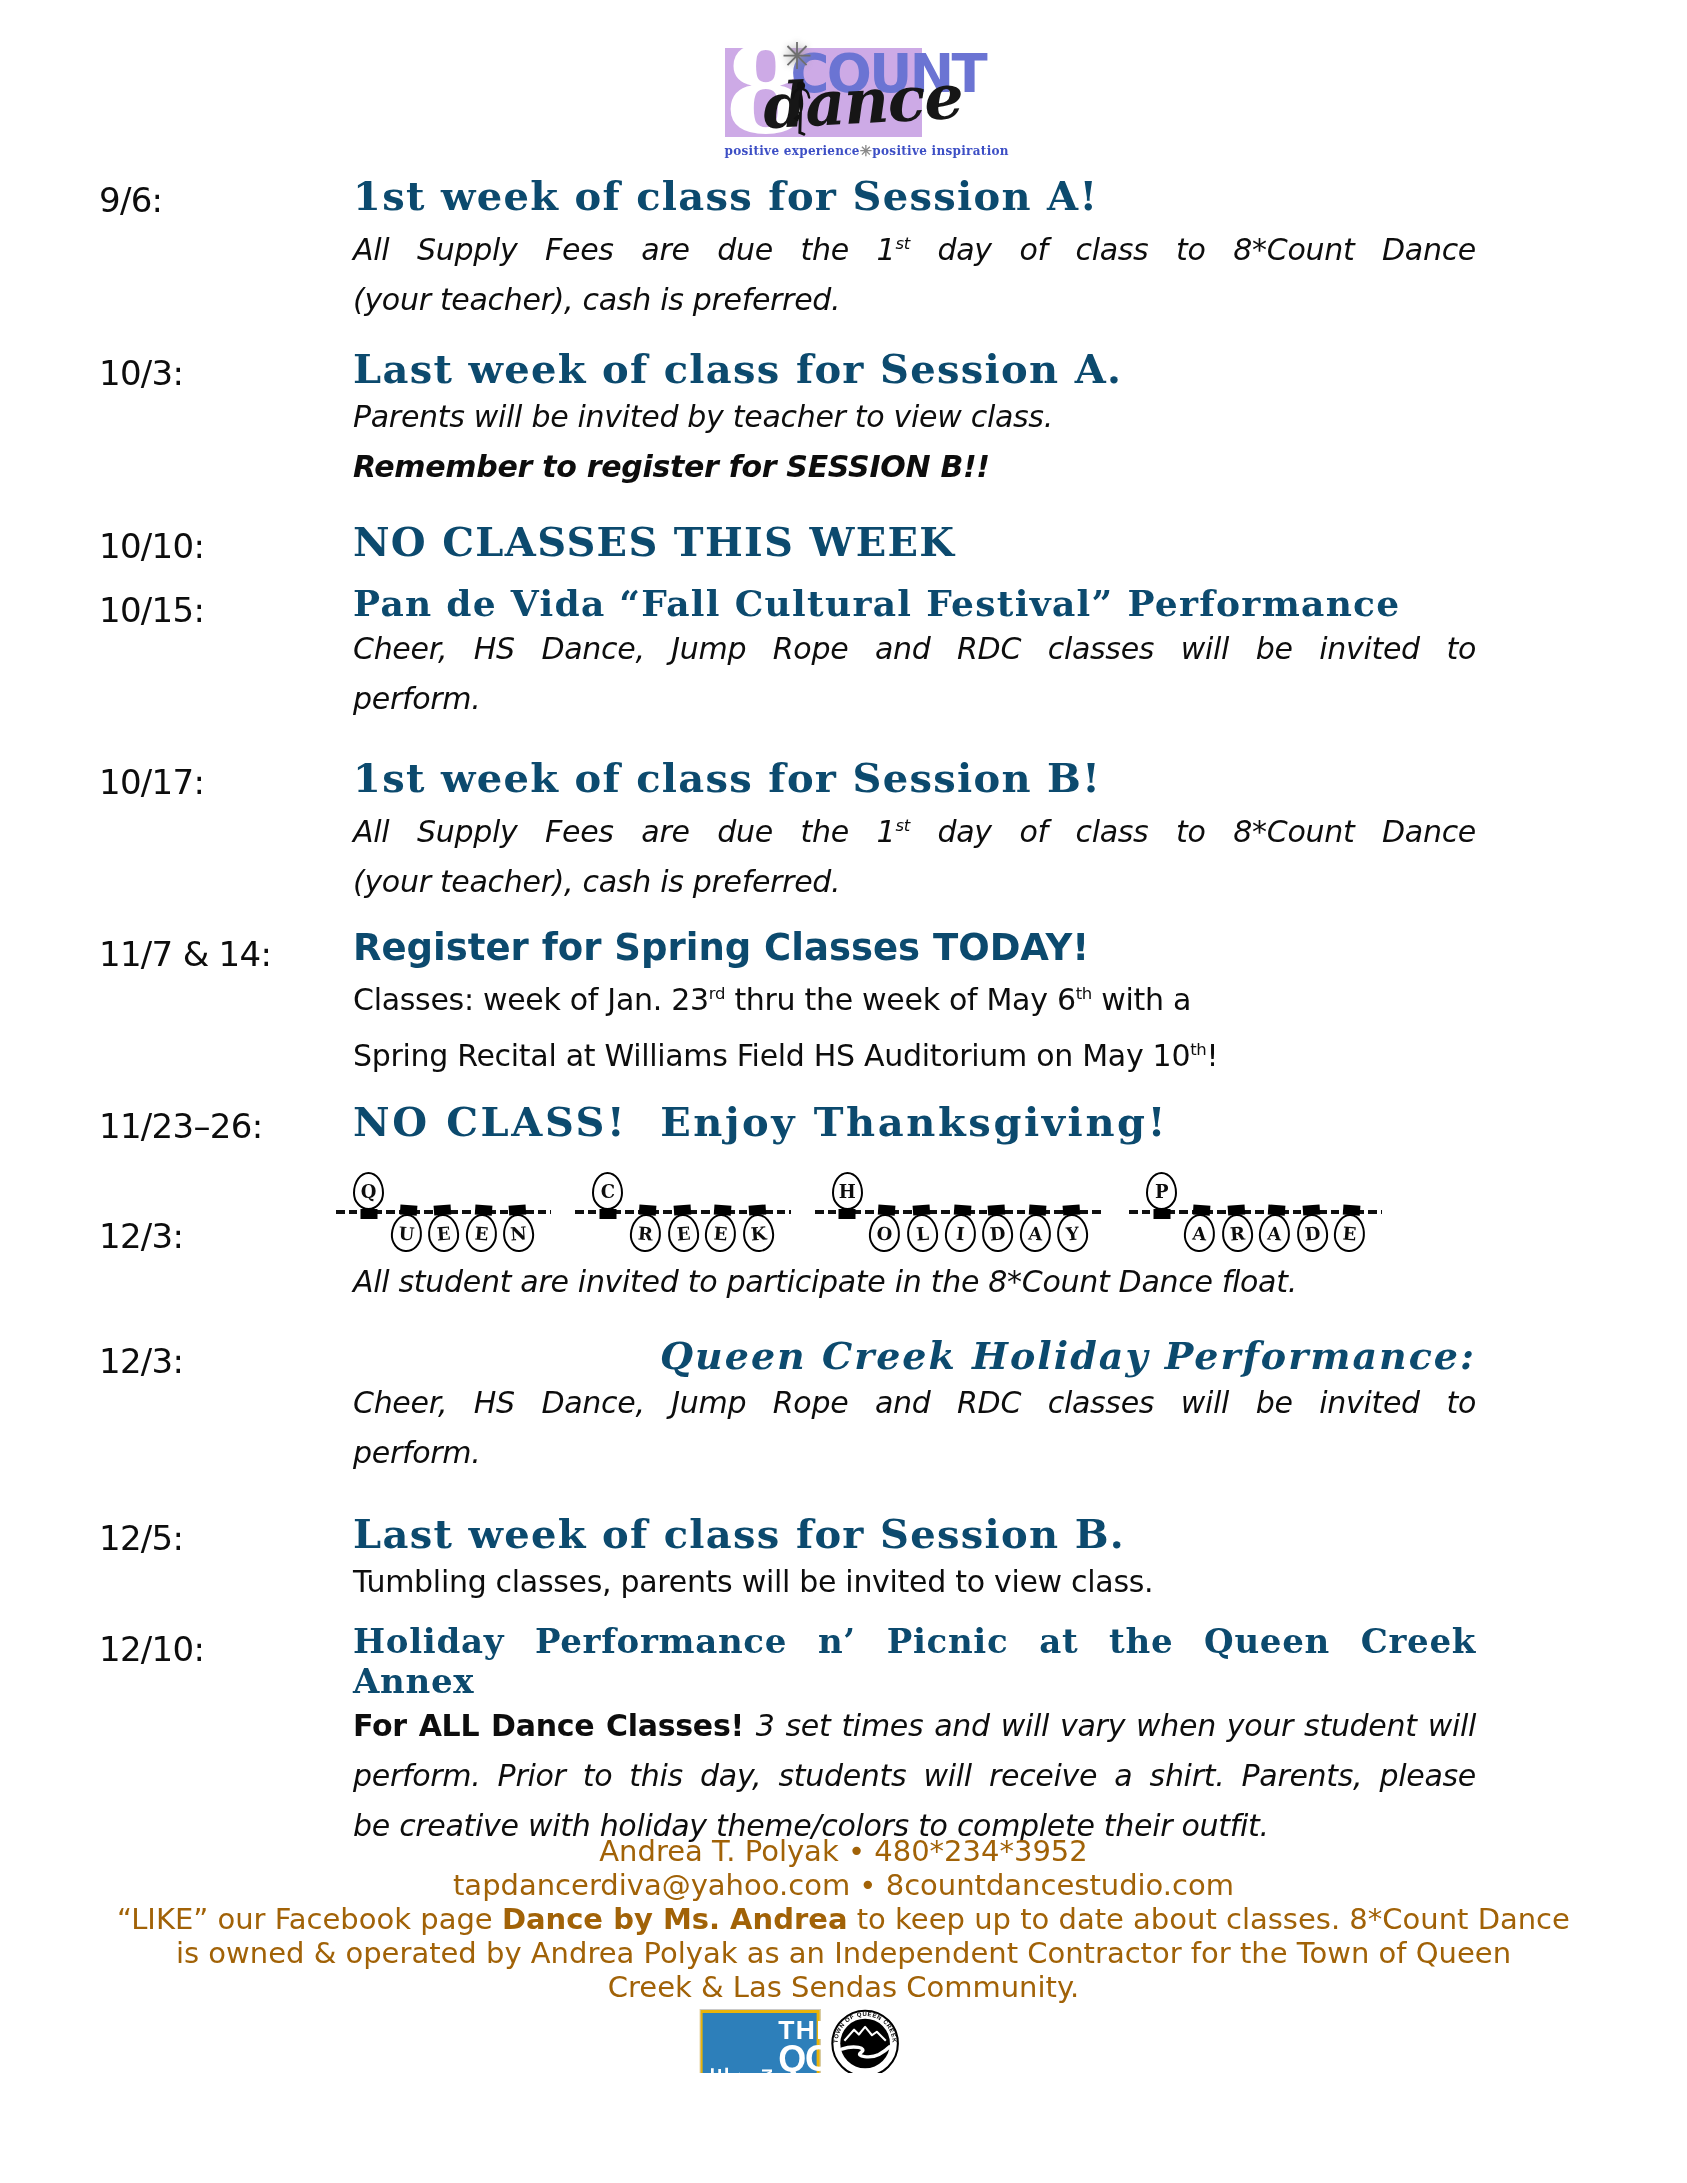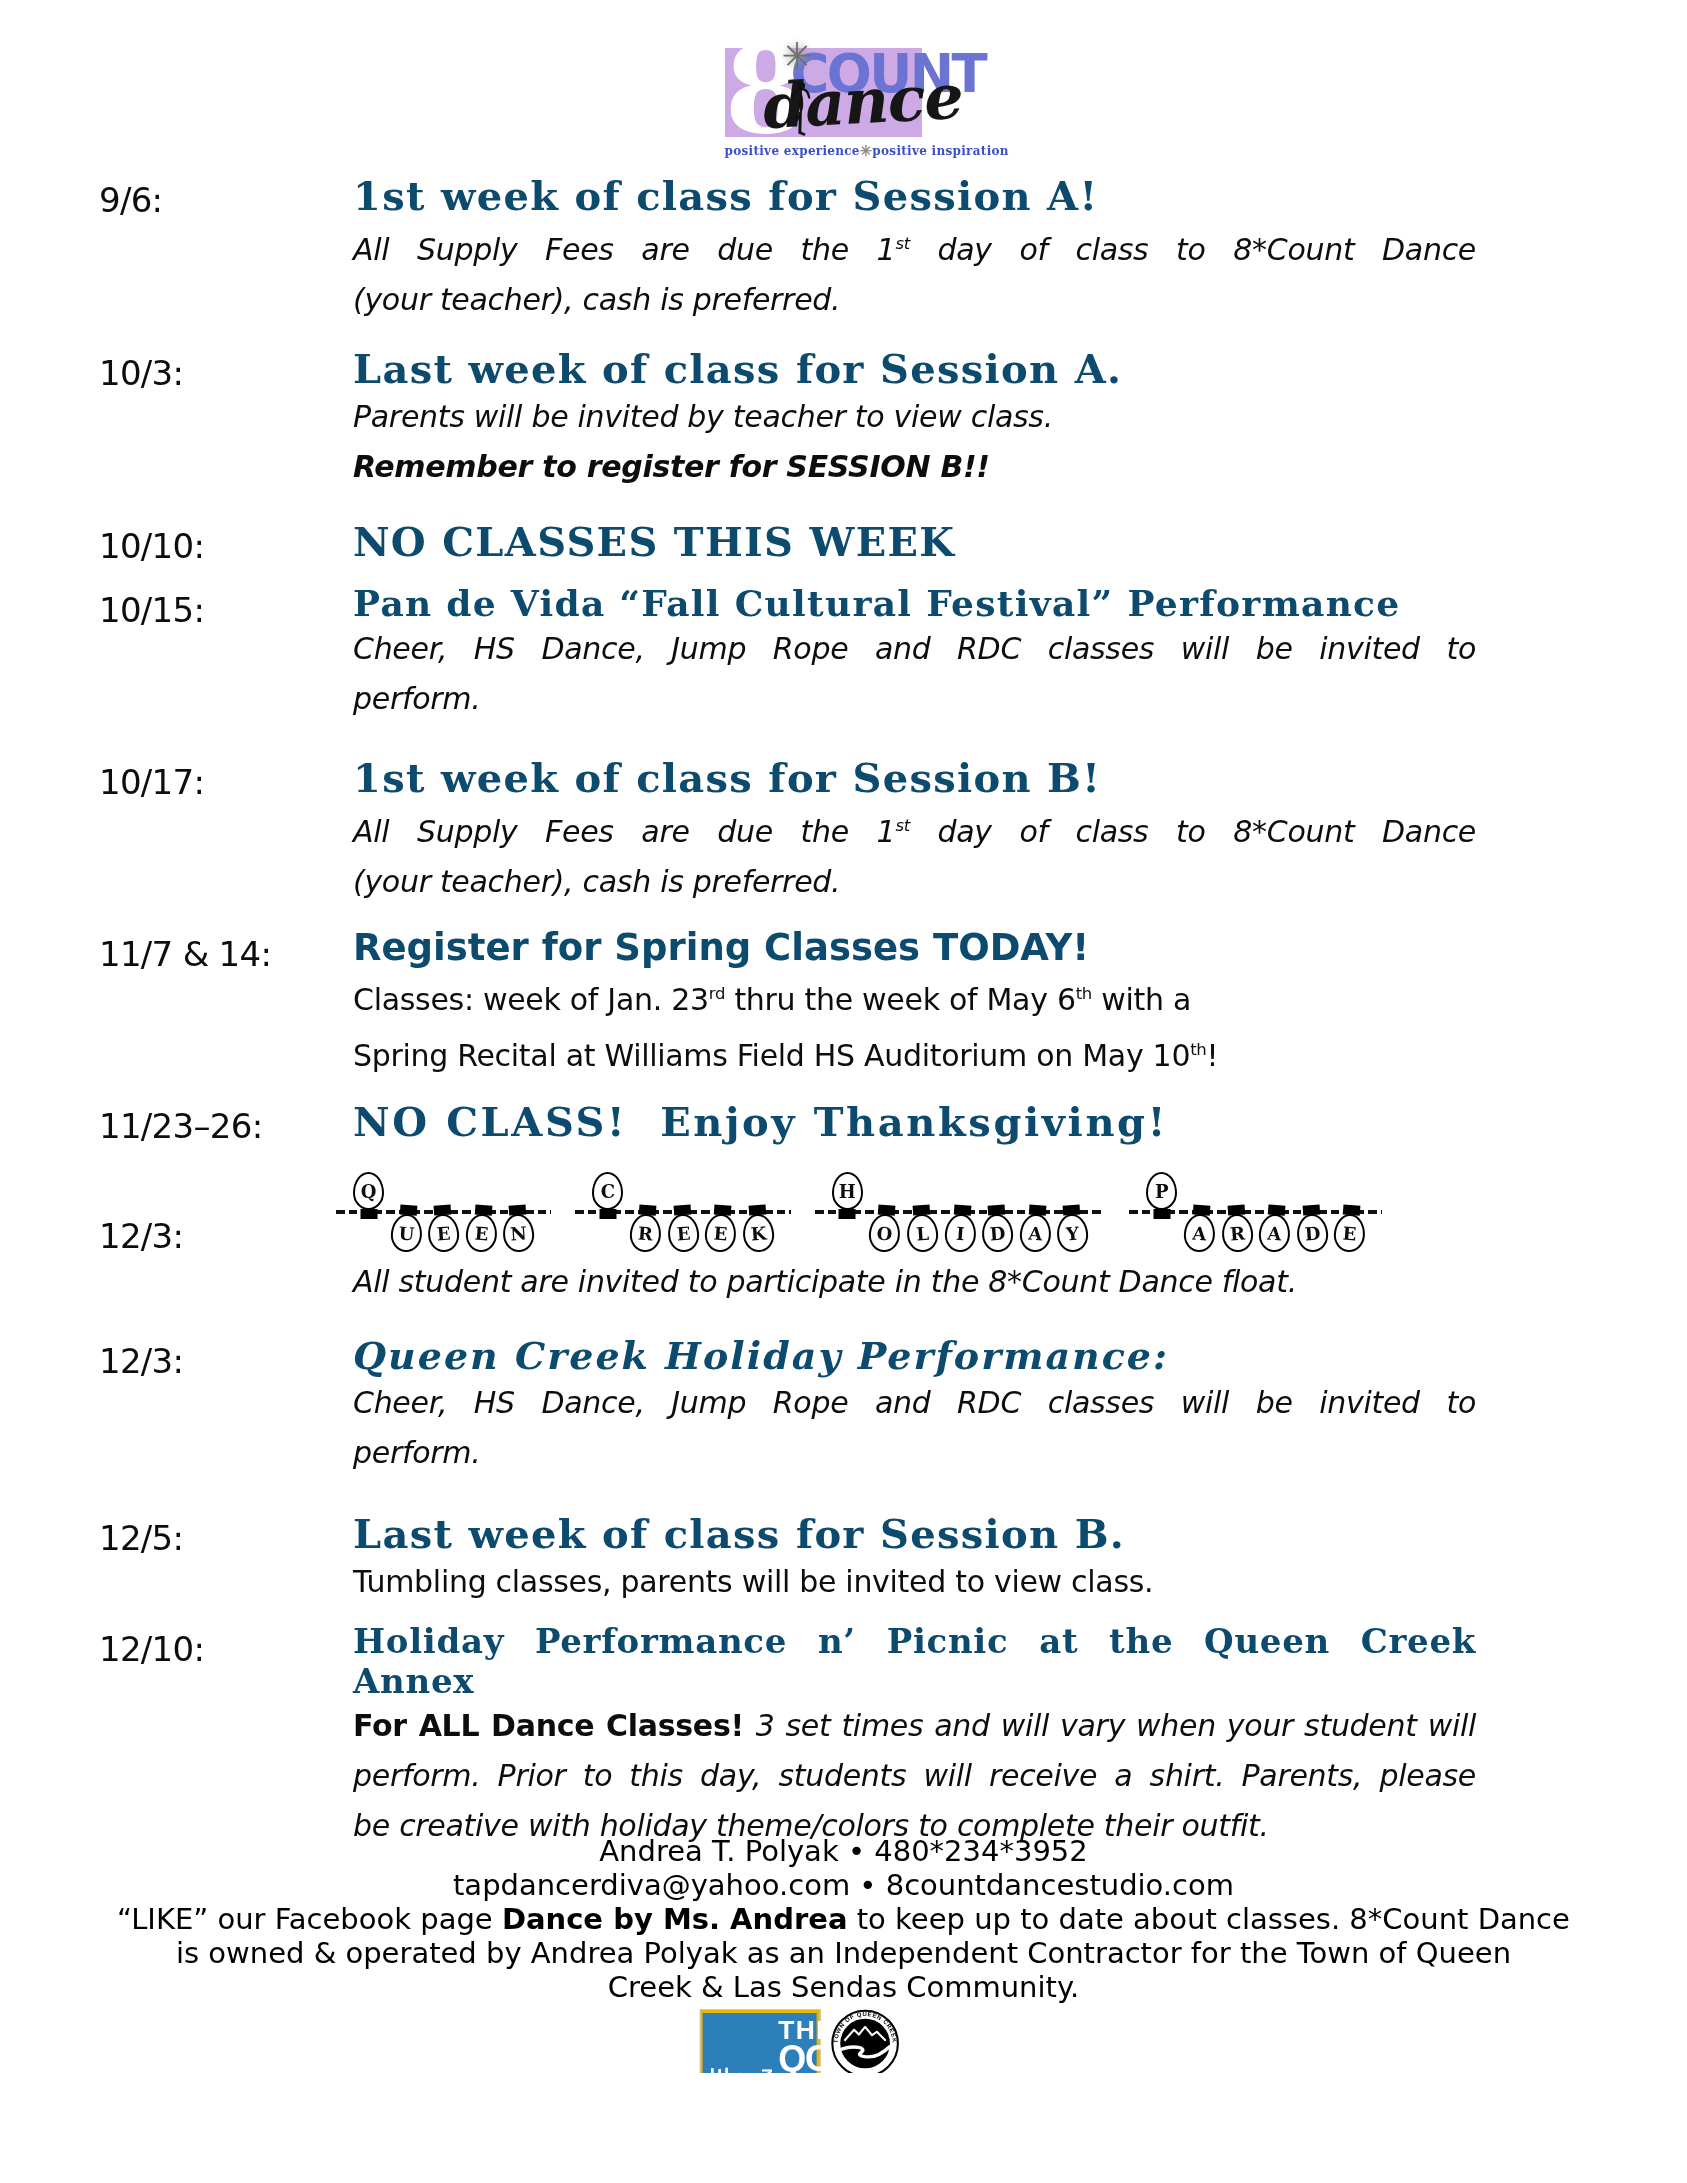--- a/index.html
+++ b/index.html
@@ -22,21 +22,21 @@
   .logo-tagline .tstar{color:#8a8a8a;font-size:14.6px;vertical-align:-1.3px;}
 
   
   .entry{position:absolute;left:99px;width:1377px;display:flex;align-items:flex-start;}
   .edate{flex:0 0 198px;text-align:left;font-size:34px;letter-spacing:-0.7px;line-height:56px;white-space:nowrap;}
   .edate.pad{padding-top:36px;}
   .econtent{margin-left:56px;flex:1;min-width:0;}
   .heading{margin:0;line-height:56px;white-space:pre-wrap;color:#0c4a6e;}
   .h-poster{font:700 40px "DejaVu Serif",serif;letter-spacing:1.3px;}
   .h-comic{font:700 37px "DejaVu Sans",sans-serif;letter-spacing:0;}
-  .h-curly{font:italic 700 38px "DejaVu Serif",serif;letter-spacing:2px;}
+  .h-curly{font:italic 700 38px "DejaVu Serif",serif;letter-spacing:2px;text-align:right;}
   .h-thx{font:700 40px "DejaVu Serif",serif;letter-spacing:2.6px;}
   .h-annex{font:700 34px "DejaVu Serif",serif;letter-spacing:0.7px;text-align:justify;text-align-last:justify;}
   .line{font-size:30px;line-height:50px;letter-spacing:-0.3px;}
   .line .i{font-style:italic;}
   .line .b{font-weight:700;}
   .line .sup{font-size:55%;vertical-align:super;}
   .j{text-align:justify;text-align-last:justify;}
 
   
   .parade{display:flex;gap:58px;height:82px;margin-bottom:2.6px;}
@@ -46,21 +46,21 @@
   .bulb{position:relative;box-sizing:border-box;width:31px;height:38px;border:2px solid #000;
     border-radius:50% 50% 50% 50%/55% 55% 45% 45%;background:#fff;display:flex;align-items:center;
     justify-content:center;font:700 18px "DejaVu Serif",serif;z-index:1;}
   .bulb.up::after{content:"";position:absolute;left:50%;bottom:-11.2px;transform:translateX(-50%);width:17px;height:10.6px;background:#000;}
   .bulb.down{margin-top:42px;}
   .bulb.down::before{content:"";position:absolute;left:50%;top:-11.2px;transform:translateX(-50%);width:17px;height:10.6px;background:#000;}
   .bulb.down:nth-child(even){transform:rotate(4deg);}
   .bulb.down:nth-child(odd){transform:rotate(-4deg);}
 
   
-  .footer{position:absolute;left:60px;right:60px;top:1834px;text-align:center;font-size:29px;line-height:34px;color:#000000;}
+  .footer{position:absolute;left:60px;right:60px;top:1834px;text-align:center;font-size:29px;line-height:34px;color:#a16207;}
   .footer .b{font-weight:700;}
 
   
   .logos{position:absolute;top:2009px;left:50%;transform:translateX(calc(-50% - 44px));height:64px;
     display:flex;gap:10.6px;align-items:flex-start;overflow:hidden;}
   .qc-frame{box-sizing:border-box;padding:2.6px;border:0.7px solid #c9c9c9;background:#eab308;}
   .qc-box{box-sizing:border-box;width:114px;height:111px;background:#2d7fba;display:flex;padding:4px 5.3px;gap:4.6px;}
   .vword{writing-mode:vertical-rl;transform:rotate(180deg);color:#fff;font-family:"Liberation Sans",sans-serif;font-weight:800;line-height:1;}
   .vword.w1{font-size:24px;}
   .vword.w2{font-size:18.5px;margin-top:1.3px;}

